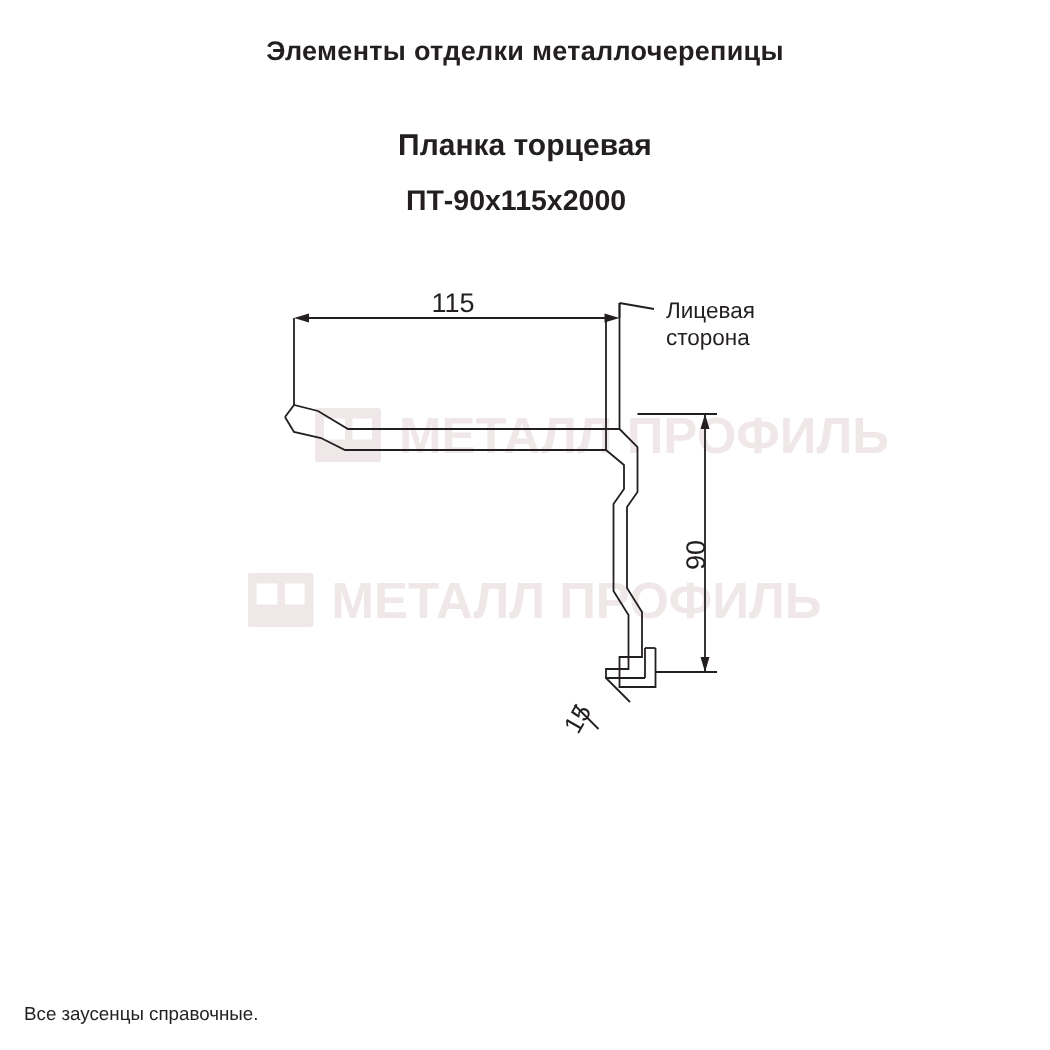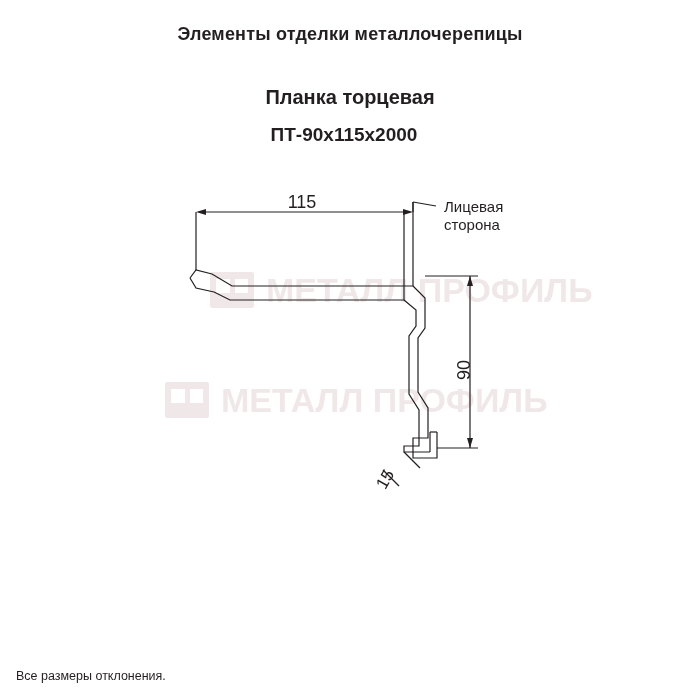--- a/index.html
+++ b/index.html
@@ -134,16 +134,16 @@
 
     <text x="470" y="200" text-anchor="middle" font-family="'Liberation Sans', sans-serif" font-size="18" fill="#231f20" transform="rotate(-90 470 200)">90</text>
 
     <text x="390" y="312" text-anchor="middle" font-family="'Liberation Sans', sans-serif" font-size="17" fill="#231f20" transform="rotate(-60 390 312)">15</text>
 
     <text x="444" y="42" font-family="'Liberation Sans', sans-serif" font-size="15" fill="#231f20">Лицевая</text>
     <text x="444" y="60" font-family="'Liberation Sans', sans-serif" font-size="15" fill="#231f20">сторона</text>
   </svg>
 
   <div class="footnotes">
-    <div>Все размеры отклонения.</div>
+    <div>Все заусенцы справочные.</div>
   </div>
 
 </div>
 
 </body></html>

